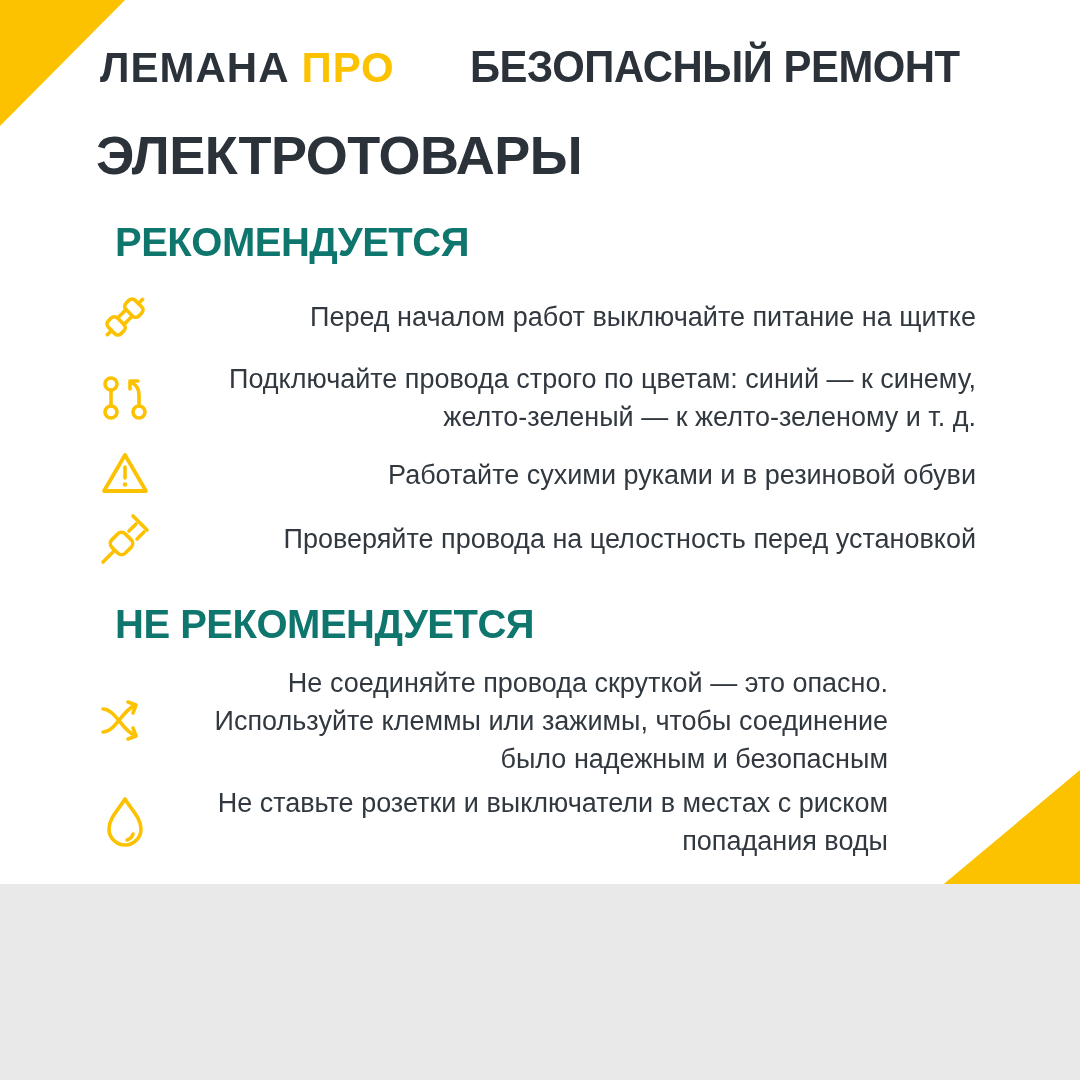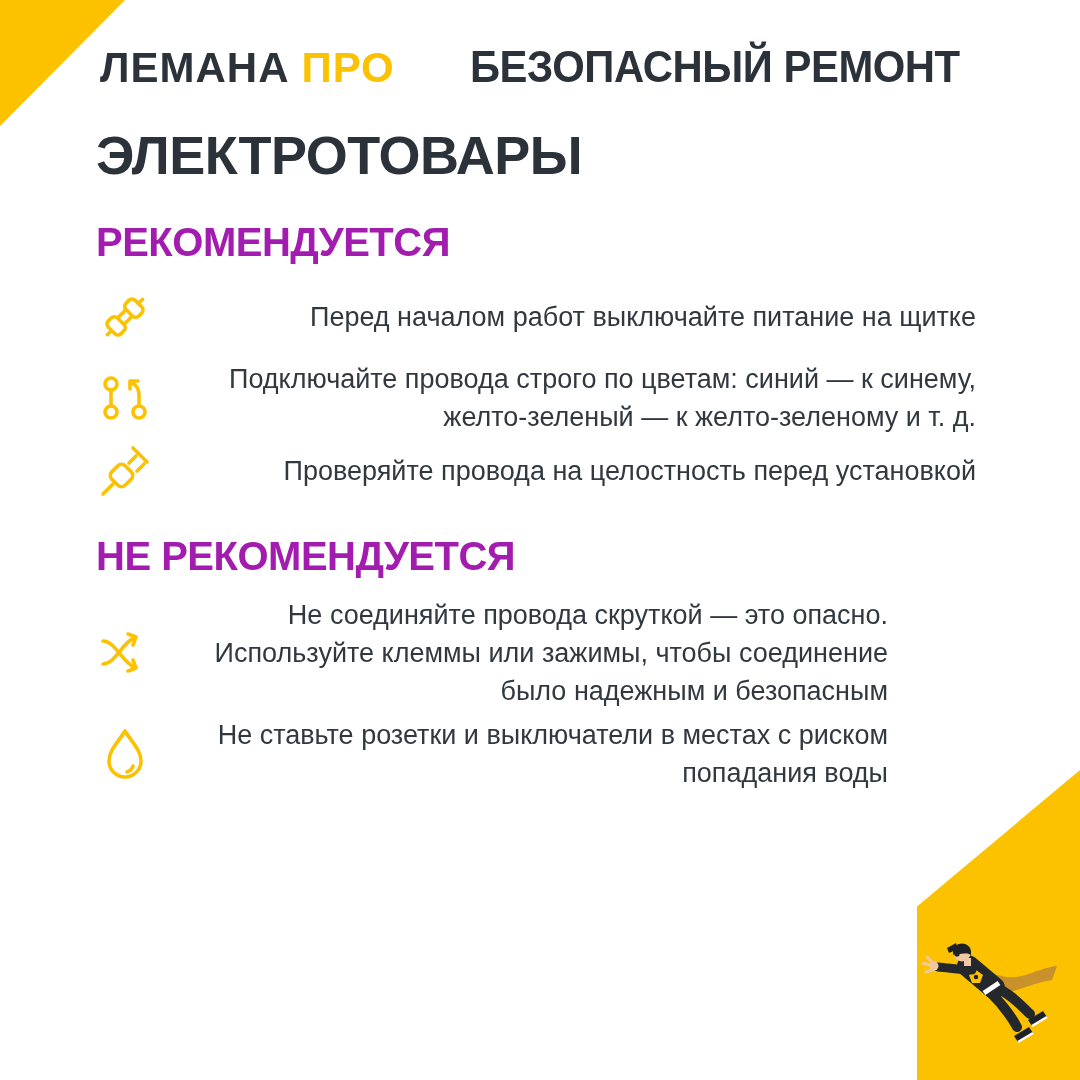--- a/index.html
+++ b/index.html
@@ -1,17 +1,17 @@
 <!DOCTYPE html>
 <html><head>
 <meta charset="utf-8">
 <style>
   html,body{margin:0;padding:0;background:#e9e9e9;}
   .canvas{
-    position:relative;width:1080px;height:1080px;background:#ffffff;overflow:hidden;
+    position:relative;width:1080px;height:884px;background:#ffffff;overflow:hidden;
     font-family:"Liberation Sans", sans-serif;color:#31383F;
   }
   
   .corner-tl{
     position:absolute;left:0;top:0;width:125px;height:126px;background:#FCC200;
     clip-path:polygon(0 0,100% 0,0 100%);
   }
   .corner-br{
     position:absolute;left:917px;top:770px;width:163px;height:310px;background:#FCC200;
     clip-path:polygon(0 44%,100% 0,100% 100%,0 100%);
@@ -20,21 +20,21 @@
   .logo{position:absolute;left:100px;top:47px;font-size:42px;font-weight:900;
     letter-spacing:1px;line-height:1;color:#2B323A;white-space:nowrap;}
   .logo .accent{color:#FCC200;margin-left:12px;}
   .hdr-title{position:absolute;left:470px;top:44px;font-size:45px;font-weight:900;
     letter-spacing:-0.5px;line-height:1;color:#2B323A;white-space:nowrap;
     transform:scaleX(0.93);transform-origin:left center;}
   
   .main{position:absolute;left:96px;top:128px;width:880px;}
   .page-title{font-size:54px;font-weight:900;line-height:1;color:#2B323A;letter-spacing:-0.5px;}
   .page-subtitle{margin-top:14px;font-size:28px;line-height:1.15;color:#8A9199;}
-  .sec-heading{font-size:40px;font-weight:900;line-height:1;color:#a21caf;letter-spacing:-0.5px;}
+  .sec-heading{font-size:40px;font-weight:900;line-height:1;color:#0f766e;letter-spacing:-0.5px;margin-left:19px;}
   .sec-heading.first{margin-top:40px;}
   .sec-heading.second{margin-top:36px;}
   .row{display:flex;align-items:center;text-align:right;}
   .row .icn{width:58px;height:58px;flex:0 0 58px;margin-right:44px;}
   .row .icn svg{display:block;width:58px;height:58px;}
   .itext{margin:0;font-size:27px;line-height:38px;color:#31383F;width:820px;}
   .itext.narrow{width:690px;}
   .mt26{margin-top:26px}.mt14{margin-top:14px}.mt10{margin-top:10px}
   .mt6{margin-top:6px}.mt24{margin-top:20px}.mt2{margin-top:6px}
   
@@ -82,20 +82,30 @@
           <line x1="15" y1="21" x2="15" y2="37"></line>
           <circle cx="15" cy="43" r="6"></circle>
           <circle cx="43" cy="43" r="6"></circle>
           <path d="M43 37 V26 C43 19 40 16 35 13"></path>
           <polyline points="42 12 34 12 34 20"></polyline>
         </svg>
       </span>
       <p class="itext">Подключайте провода строго по цветам: синий — к синему, желто-зеленый — к желто-зеленому и т. д.</p>
     </div>
 
+    <div class="row mt10">
+      <span class="icn">
+        <svg viewBox="0 0 58 58">
+          <path d="M29 9 L50 45 H8 Z" fill="none" stroke="#FCC200" stroke-width="3.8" stroke-linejoin="round"></path>
+          <line x1="29" y1="21" x2="29" y2="32" stroke="#FCC200" stroke-width="3.6" stroke-linecap="round"></line>
+          <circle cx="29" cy="38.5" r="2.2" fill="#FCC200"></circle>
+        </svg>
+      </span>
+      <p class="itext">Работайте сухими руками и в резиновой обуви</p>
+    </div>
 
     <div class="row mt6">
       <span class="icn">
         <svg viewBox="0 0 58 58" stroke="#FCC200" fill="none" stroke-width="3.6" stroke-linecap="round" stroke-linejoin="round">
           <line x1="7" y1="52" x2="17" y2="42"></line>
           <rect x="16" y="24" width="19" height="19" rx="5.5" transform="rotate(-45 25.5 33.5)"></rect>
           <line x1="33" y1="21" x2="40" y2="14"></line>
           <line x1="41" y1="29" x2="48" y2="22"></line>
           <line x1="37" y1="6" x2="51" y2="20"></line>
         </svg>

